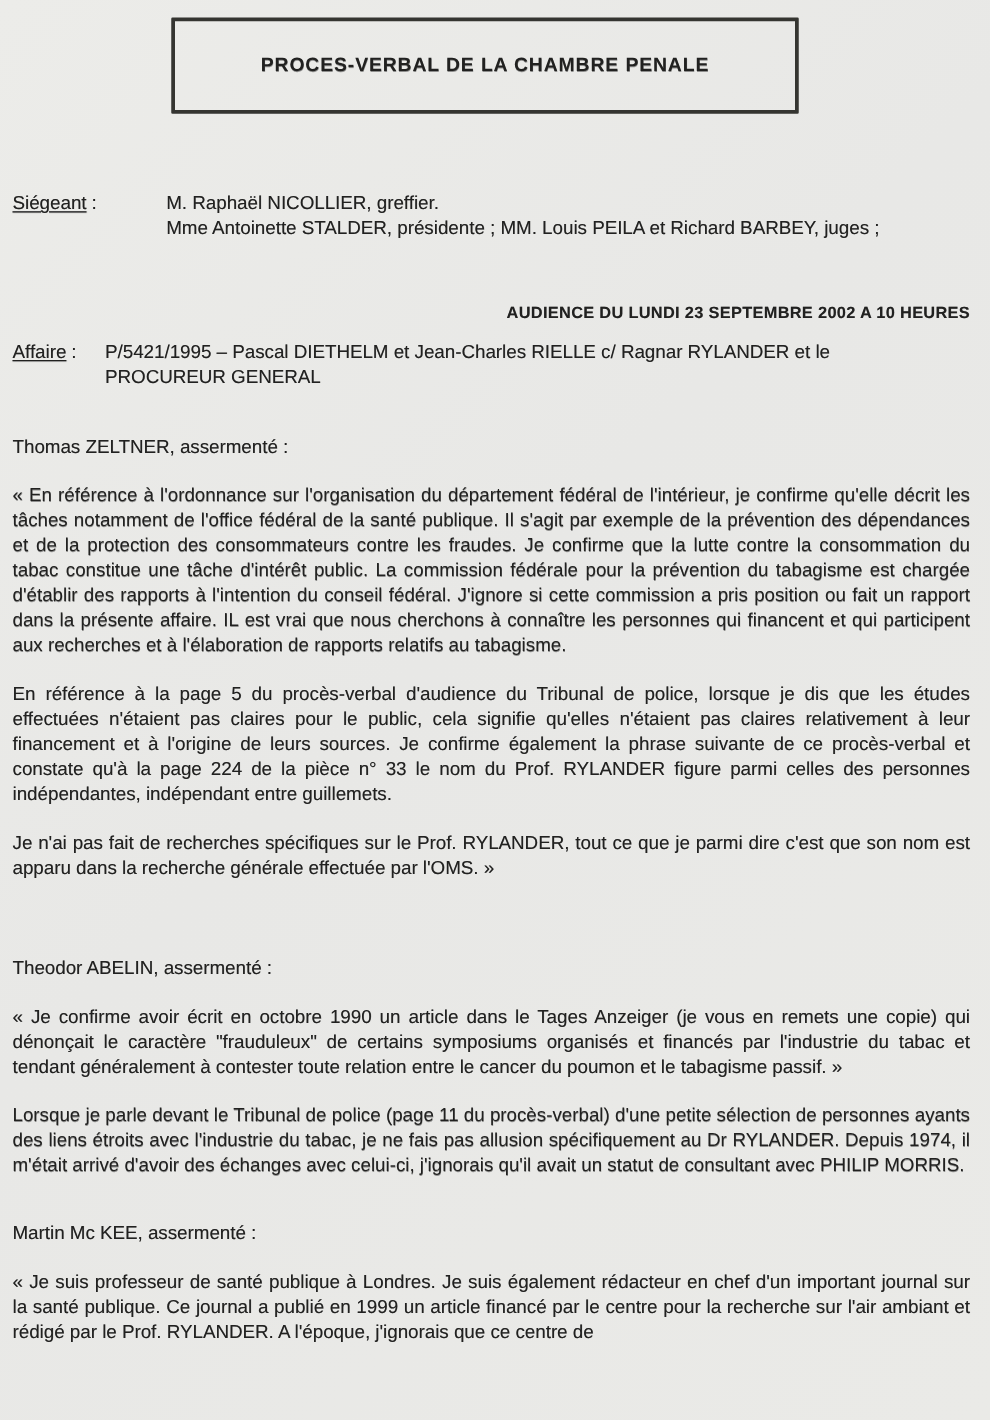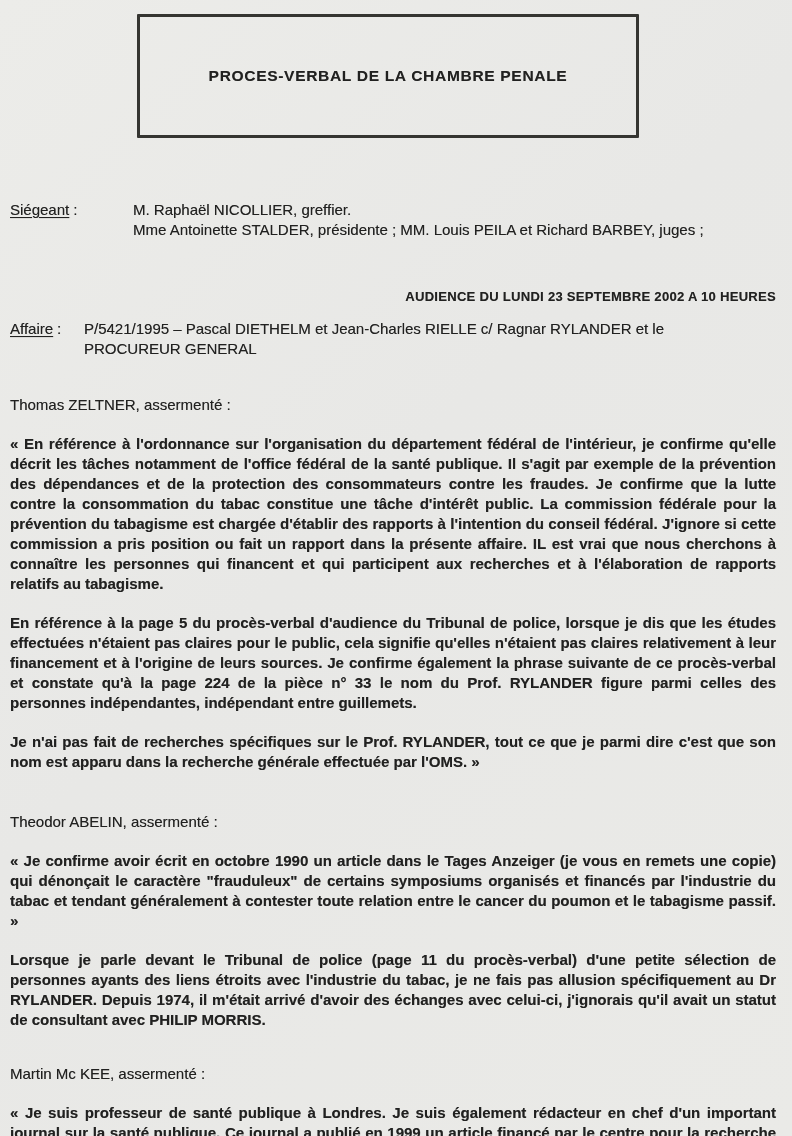--- a/index.html
+++ b/index.html
@@ -14,21 +14,21 @@
     background: linear-gradient(135deg, #ecece9 0%, #e8e8e6 45%, #eaeae7 100%);
     font-family: "Liberation Sans", sans-serif;
     font-size: 15px;
     line-height: 20px;
     color: #212120;
     text-shadow: 0.2px 0.2px 0 rgba(30,30,30,0.45);
   }
   .title-box {
     margin: 14px 0 0 127px;
     width: 502px;
-    height: 124px;
+    height: 77px;
     box-sizing: border-box;
     border: 3px solid #353531;
     border-radius: 1px;
     display: flex;
     align-items: center;
     justify-content: center;
   }
   .title-box .title {
     font-weight: bold;
     font-size: 15.5px;
@@ -49,26 +49,25 @@
     margin-top: 47px;
     text-align: right;
     font-weight: bold;
     font-size: 13px;
     letter-spacing: 0.3px;
   }
   .block-affaire { margin-top: 12px; }
   .affaire .row-label { width: 74px; }
   .witness { margin: 0; }
   .w1 { margin-top: 36px; }
-  .w2 { margin-top: 40px; }
+  .w2 { margin-top: 60px; }
   .w3 { margin-top: 34px; }
   .para {
     margin: 19px 0 0 0;
     text-align: justify;
-    font-weight: bold;
   }
 </style>
 </head>
 <body>
 
 <div class="page">
 
   <div class="title-box">
     <div class="title">PROCES-VERBAL DE LA CHAMBRE PENALE</div>
   </div>

